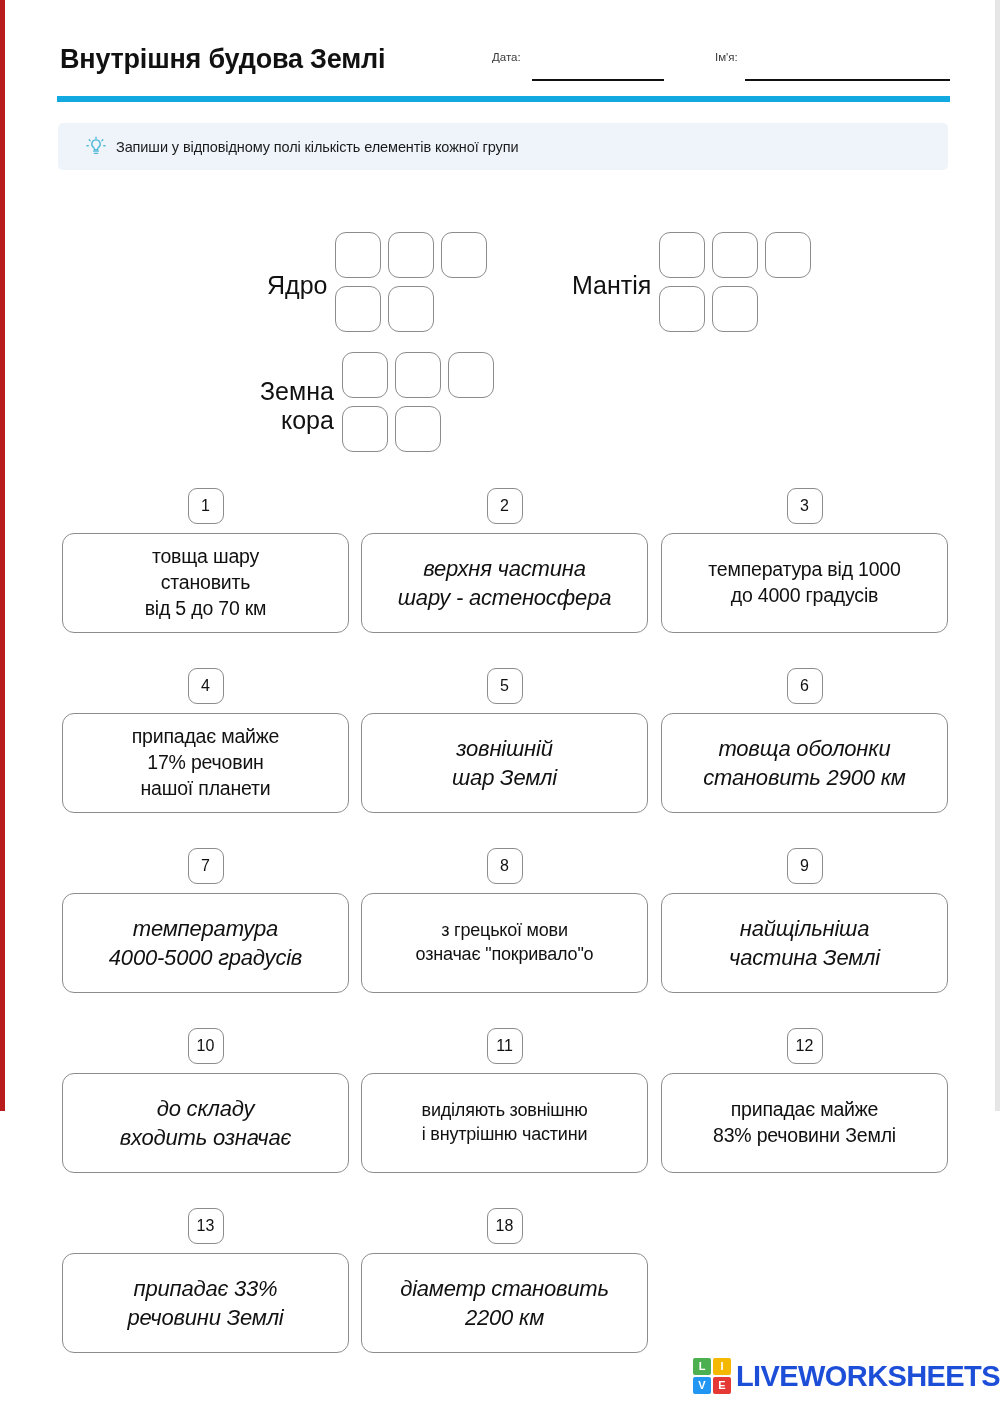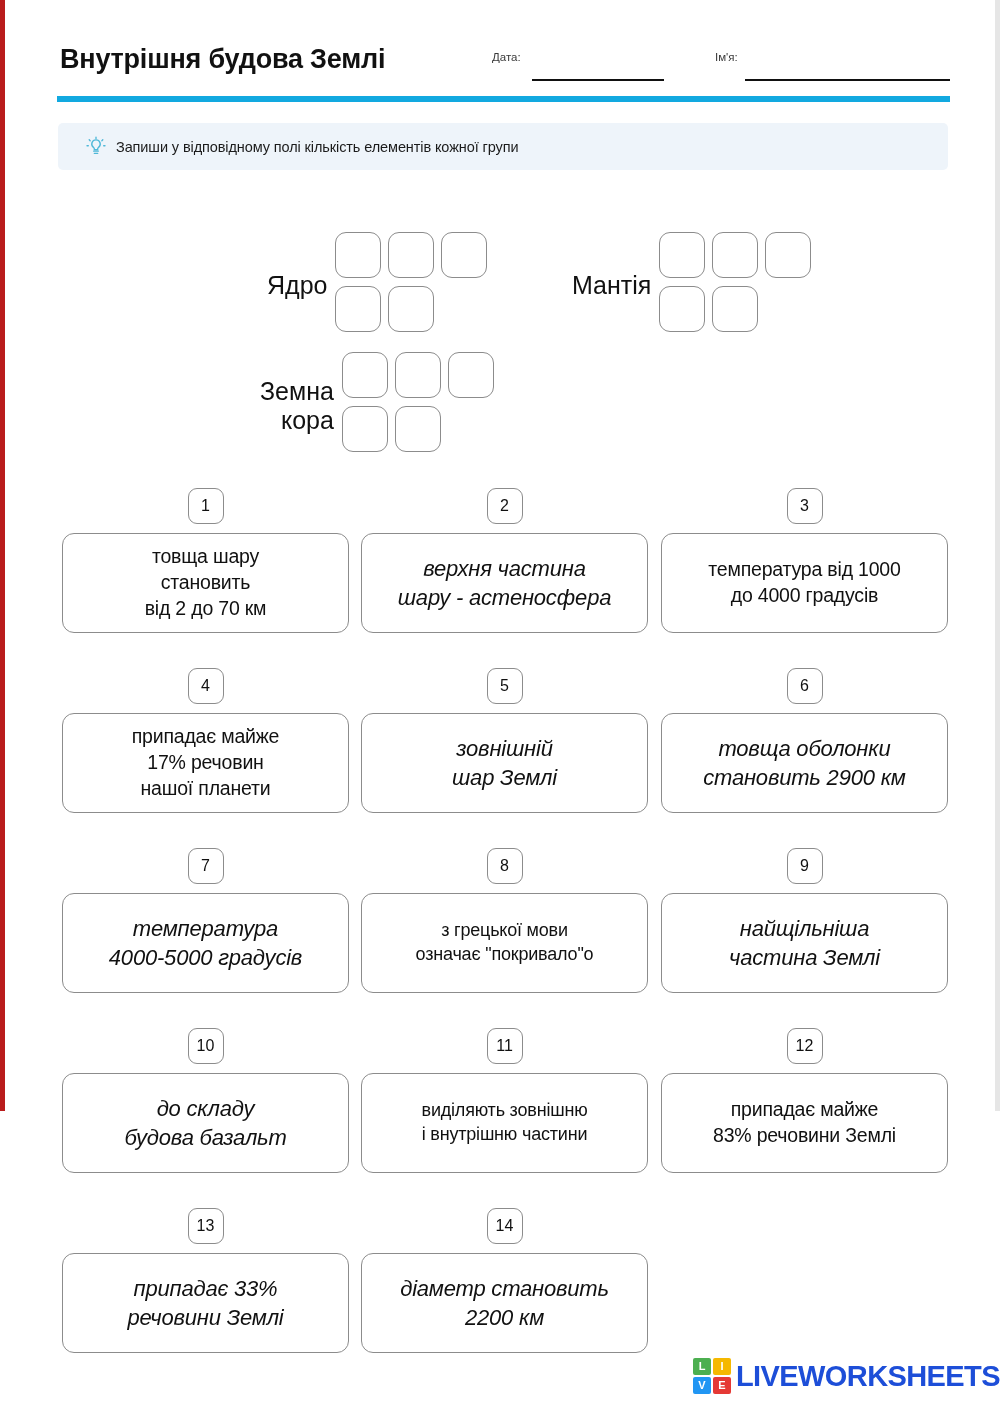--- a/index.html
+++ b/index.html
@@ -289,21 +289,21 @@
   </div>
 
   <div class="cards">
 
     <div class="card-row">
       <div class="card-slot col0">
         <div class="card-badge">1</div>
         <div class="card-body">
           <span class="card-text">товща шару
 становить
-від 2 до 70 км</span>
+від 5 до 70 км</span>
         </div>
       </div>
       <div class="card-slot col1">
         <div class="card-badge">2</div>
         <div class="card-body">
           <span class="card-text lg">верхня частина
 шару - астеносфера</span>
         </div>
       </div>
       <div class="card-slot col2">
@@ -362,21 +362,21 @@
 частина Землі</span>
         </div>
       </div>
     </div>
 
     <div class="card-row">
       <div class="card-slot col0">
         <div class="card-badge">10</div>
         <div class="card-body">
           <span class="card-text lg">до складу
-будова базальт</span>
+входить означає</span>
         </div>
       </div>
       <div class="card-slot col1">
         <div class="card-badge">11</div>
         <div class="card-body">
           <span class="card-text sm">виділяють зовнішню
 і внутрішню частини</span>
         </div>
       </div>
       <div class="card-slot col2">
@@ -390,21 +390,21 @@
 
     <div class="card-row">
       <div class="card-slot col0">
         <div class="card-badge">13</div>
         <div class="card-body">
           <span class="card-text lg">припадає 33%
 речовини Землі</span>
         </div>
       </div>
       <div class="card-slot col1">
-        <div class="card-badge">14</div>
+        <div class="card-badge">18</div>
         <div class="card-body">
           <span class="card-text lg">діаметр становить
 2200 км</span>
         </div>
       </div>
     </div>
 
   </div>
 
   <div class="logo">

